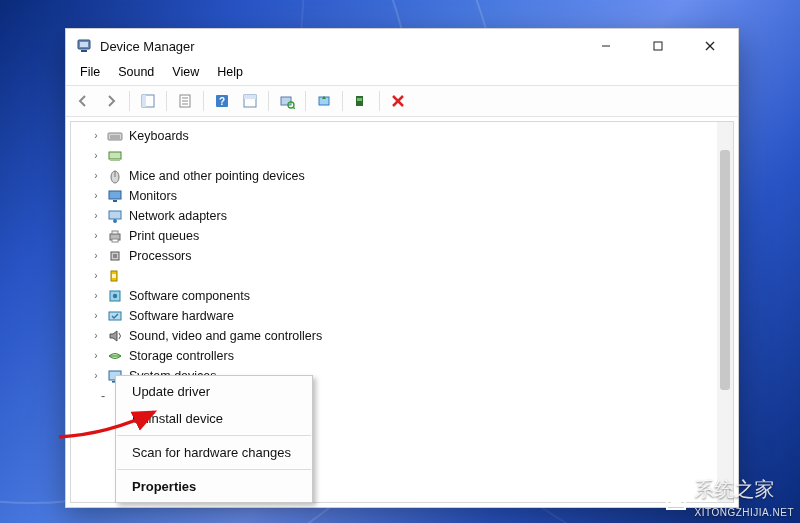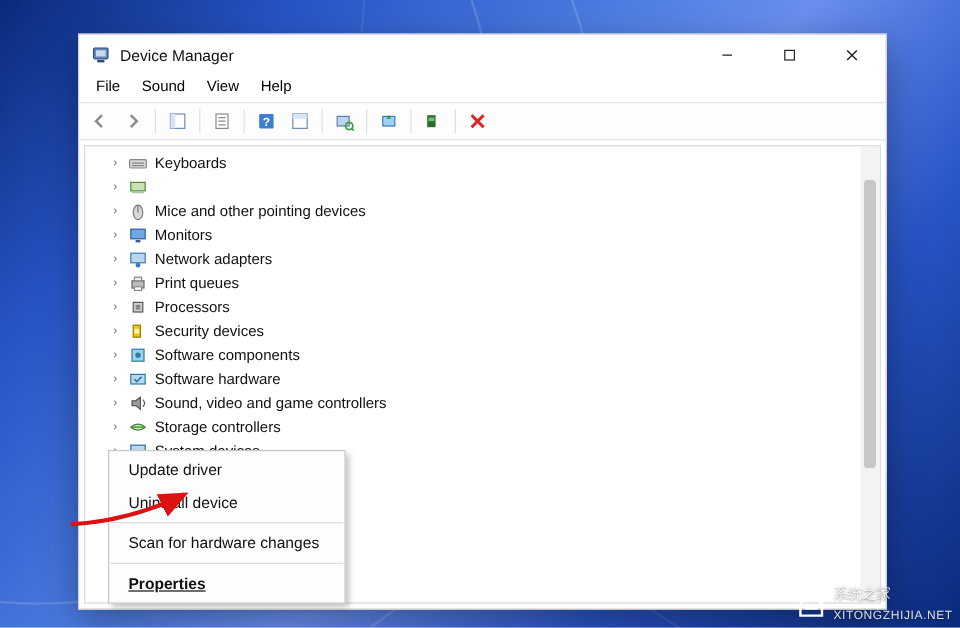--- a/index.html
+++ b/index.html
@@ -114,36 +114,36 @@
   .scrollbar {
     width:16px; background:#f3f3f3;
     position:relative;
   }
   .scrollbar .thumb {
     position:absolute; left:3px; right:3px; top:28px; height:240px;
     background:#c8c8c8; border-radius:3px;
   }
   .context-menu {
     position:absolute;
-    left: 90px;
+    left: 115px;
     top: 375px;
     width: 196px;
     background:#fdfdfd;
     border:1px solid #c9c9c9;
     box-shadow: 3px 3px 5px rgba(0,0,0,0.25);
     padding: 2px 0;
     font-size: 13px;
     z-index: 5;
   }
   .ctx-item {
     padding: 6px 16px;
     color:#111;
   }
   .ctx-sep { height:1px; background:#dcdcdc; margin:3px 1px; }
-  .ctx-item.bold { font-weight:700;text-decoration:underline; }
+  .ctx-item.bold { font-weight:700; }
   .arrow-annot {
     position:absolute;
     left: 54px; top: 392px;
     width: 110px; height: 50px;
     z-index: 6;
     pointer-events:none;
   }
   .watermark {
     position:absolute;
     right: 6px; bottom: 4px;
@@ -348,21 +348,20 @@
           <span class="label">Processors</span>
         </div>
         <div class="tree-row">
           <span class="chevron">›</span>
           <span class="dev-icon">
             <svg width="16" height="16" viewBox="0 0 16 16">
               <rect x="4" y="3" width="6" height="10" fill="#f0c300" stroke="#9e7e00"></rect>
               <rect x="5" y="6" width="4" height="4" fill="#fff4c2"></rect>
             </svg>
           </span>
-          <span class="label">Security devices</span>
         </div>
         <div class="tree-row">
           <span class="chevron">›</span>
           <span class="dev-icon">
             <svg width="16" height="16" viewBox="0 0 16 16">
               <rect x="3" y="3" width="10" height="10" fill="#9bd3e8" stroke="#2d7ba1"></rect>
               <circle cx="8" cy="8" r="2.2" fill="#2d7ba1"></circle>
             </svg>
           </span>
           <span class="label">Software components</span>
@@ -435,16 +434,16 @@
 </svg>
 
 <div class="watermark">
   <span class="wm-icon">
     <svg viewBox="0 0 26 26" width="26" height="26">
       <path d="M4 14 L13 6 L22 14 L22 24 L4 24 Z" fill="none" stroke="#fff" stroke-width="2"></path>
       <path d="M13 6 L13 0 M8 18 L18 18" stroke="#fff" stroke-width="2"></path>
     </svg>
   </span>
   <span>
-    <span style="font-size:12px;">系统之家</span><br>
+    <span style="font-size:20px;">系统之家</span><br>
     <span style="font-size:10px;letter-spacing:0.5px;text-align:right;">XITONGZHIJIA.NET</span>
   </span>
 </div>
 
 </body></html>

